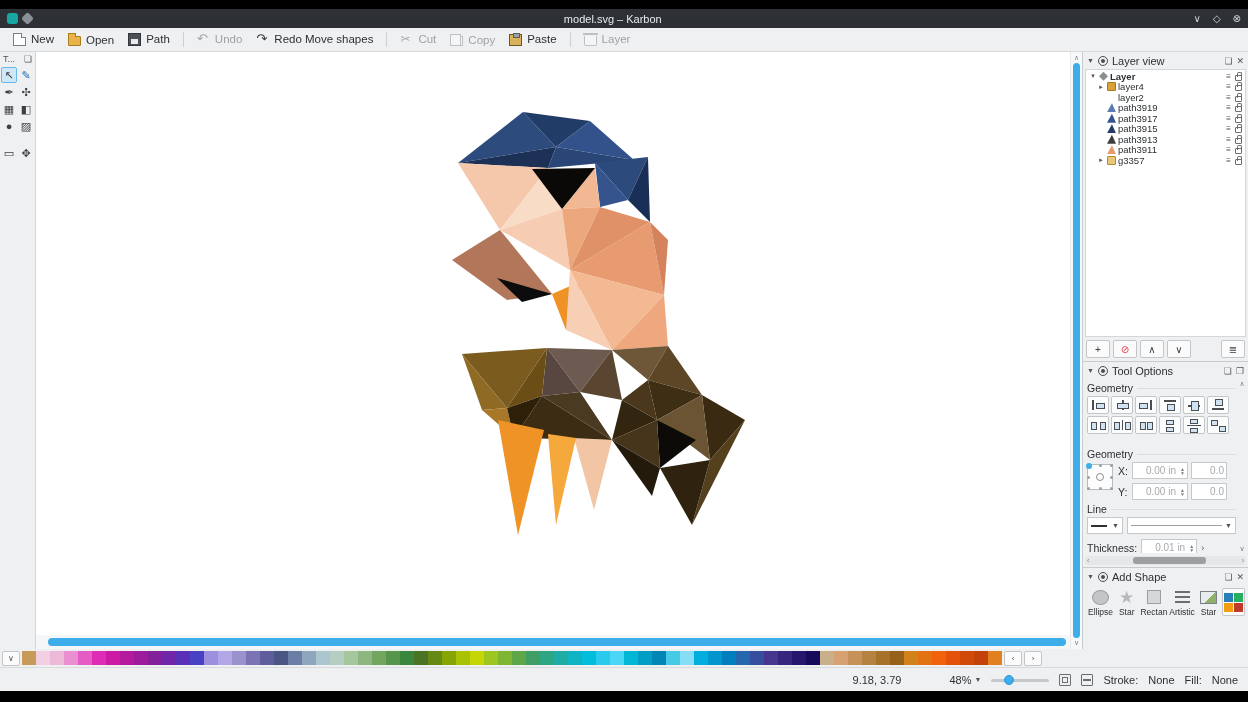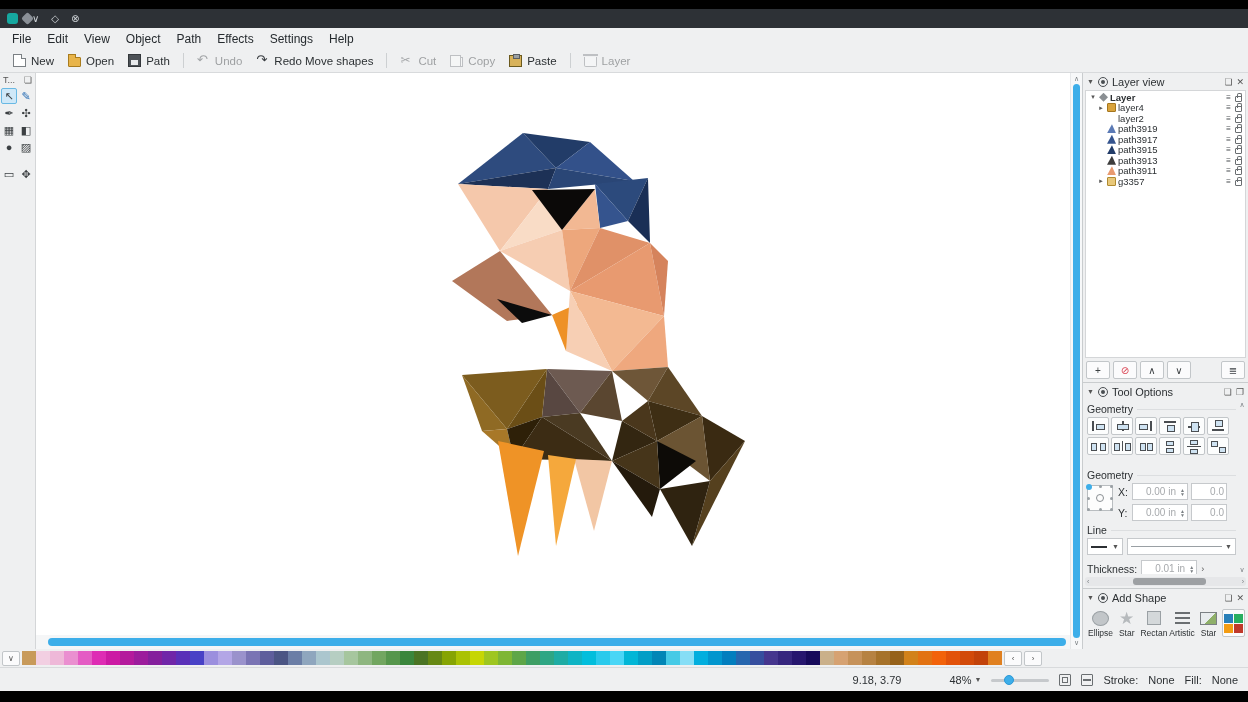--- a/index.html
+++ b/index.html
@@ -12,21 +12,21 @@
   .app-ico{width:11px;height:11px;border-radius:3px;background:#16a8a0}
   .pin-ico{width:9px;height:9px;border-radius:2px;background:#8a9097;transform:rotate(45deg)}
   .tb-title{flex:1;text-align:center;color:#e8ebee}
   .tb-btns{display:flex;gap:12px;font-size:10px;color:#cfd4d8;align-items:center}
   .tb-btns span{cursor:default}
 
   
   .menubar{height:21px;display:flex;align-items:center;padding:0 4px;font-size:12px;color:#252a2e;flex:0 0 auto}
   .menu-item{padding:2px 8px;border-radius:2px}
   .toolbar{height:24px;display:flex;align-items:center;padding:0 6px;font-size:11.5px;color:#2c3033;border-bottom:1px solid #d8dadc;flex:0 0 auto}
-  .tb-btn{display:flex;align-items:center;gap:5px;padding:2px 7px;border-radius:2px;white-space:nowrap}
+  .tb-btn{display:flex;align-items:flex-start;gap:5px;padding:2px 7px;border-radius:2px;white-space:nowrap}
   .tb-sep{width:1px;height:15px;background:#cdd0d2;margin:0 6px;display:inline-block}
   .disabled{opacity:.42}
   .tbicon{width:13px;height:13px;display:inline-block;position:relative;flex:0 0 auto}
   .ic-new{background:#fff;border:1px solid #7b8084}
   .ic-new::after{content:"";position:absolute;right:-1px;top:-1px;width:4px;height:4px;background:#eff0f1;border-left:1px solid #7b8084;border-bottom:1px solid #7b8084}
   .ic-open{background:#e8b44a;border:1px solid #a97c1e;height:10px;margin-top:2px;border-radius:1px}
   .ic-open::before{content:"";position:absolute;top:-4px;left:-1px;width:6px;height:3px;background:#e8b44a;border:1px solid #a97c1e;border-bottom:none}
   .ic-save{background:#4d5257;border:1px solid #33373b}
   .ic-save::after{content:"";position:absolute;left:2px;top:5px;right:2px;bottom:1px;background:#e8eaec}
   .ic-undo::before{content:"↶";font-size:13px;line-height:12px;color:#3a3e42}
@@ -169,37 +169,28 @@
 </head>
 <body>
 
 <div id="screen">
 
   <div class="titlebar">
     <div class="tb-left">
       <span class="app-ico"></span>
       <span class="pin-ico"></span>
     </div>
+    <div class="tb-title">model.svg – Karbon</div>
     <div class="tb-btns">
       <span>∨</span>
       <span>◇</span>
       <span>⊗</span>
     </div>
   </div>
 
-  <div class="menubar" id="menu-bar">
-      <span class="menu-item">File</span>
-      <span class="menu-item">Edit</span>
-      <span class="menu-item">View</span>
-      <span class="menu-item">Object</span>
-      <span class="menu-item">Path</span>
-      <span class="menu-item">Effects</span>
-      <span class="menu-item">Settings</span>
-      <span class="menu-item">Help</span>
-    </div>
 
   <div class="toolbar" id="toolbar">
       <span class="tb-btn">
         <span class="tbicon ic-new"></span>
         <span class="tb-label">New</span>
       </span>
       <span class="tb-btn">
         <span class="tbicon ic-open"></span>
         <span class="tb-label">Open</span>
       </span>

